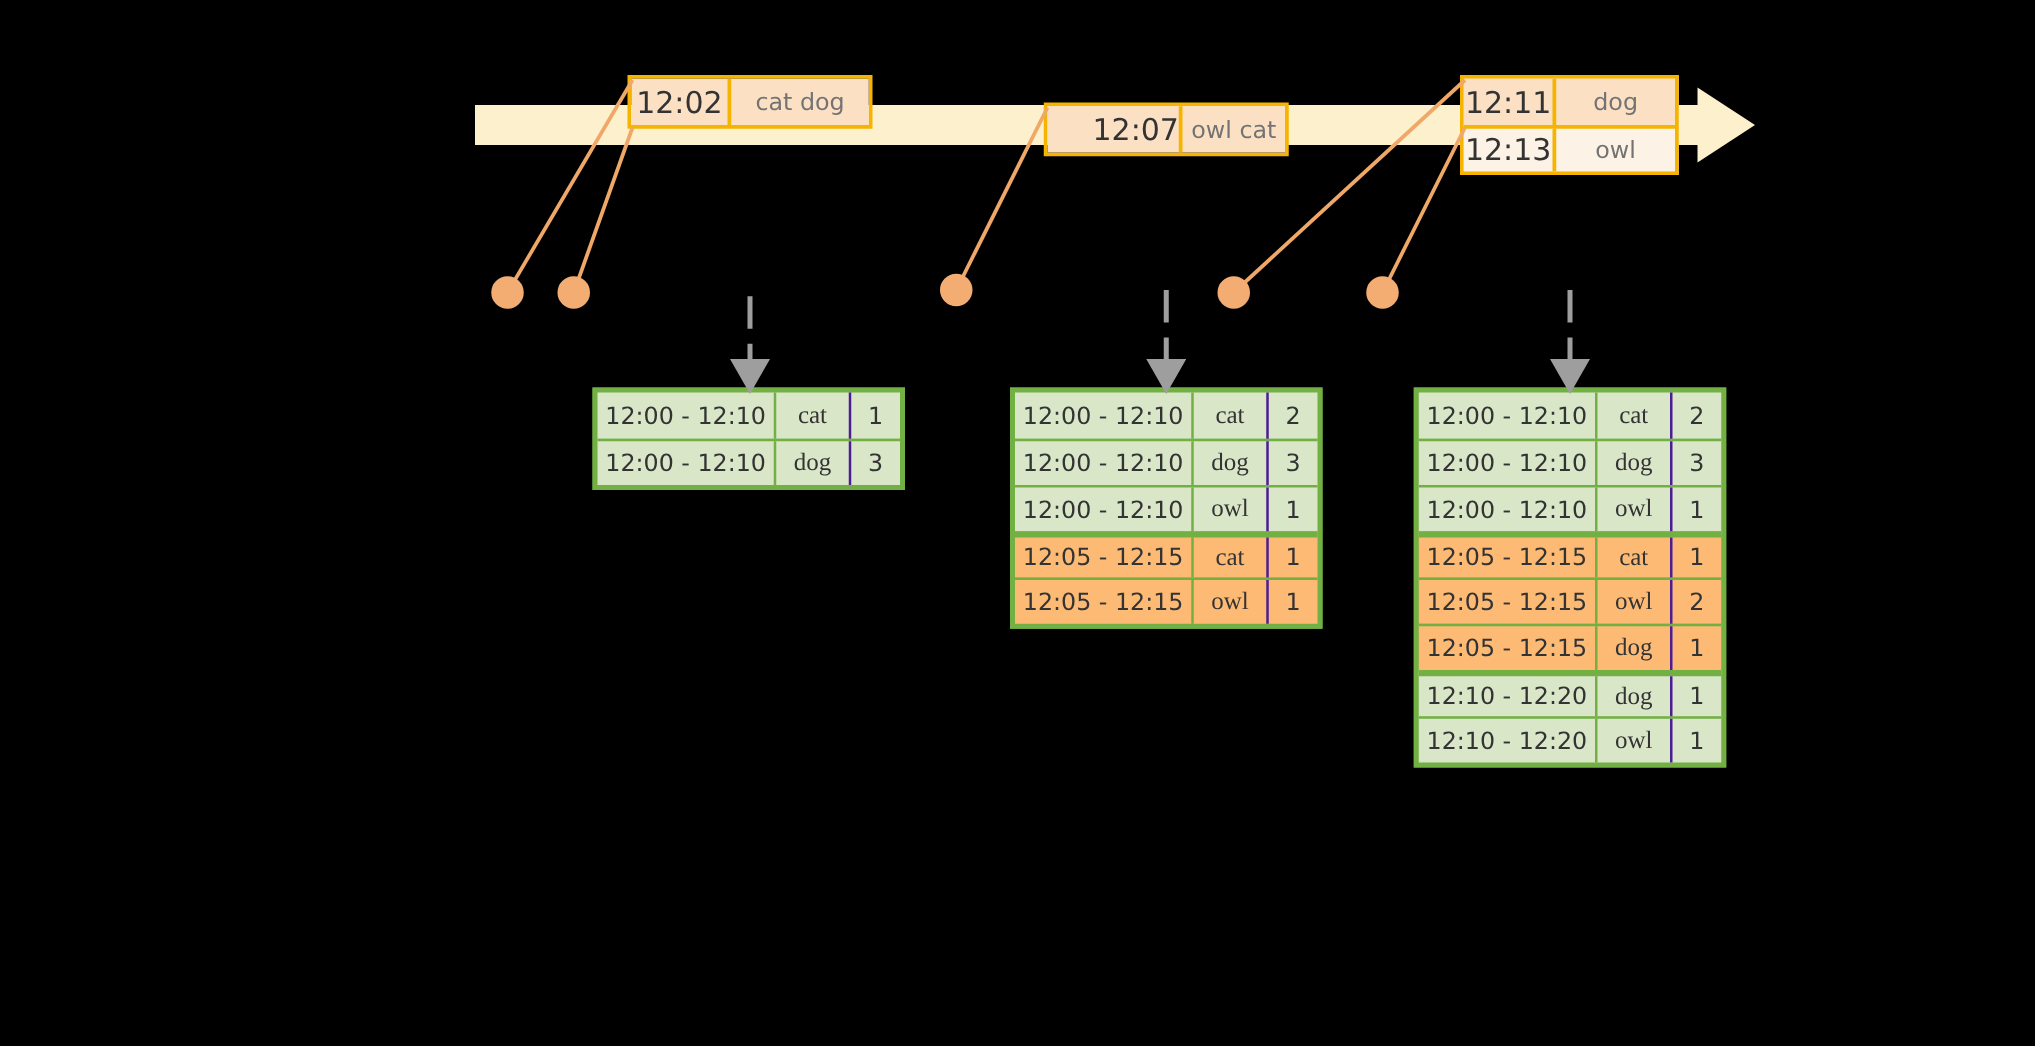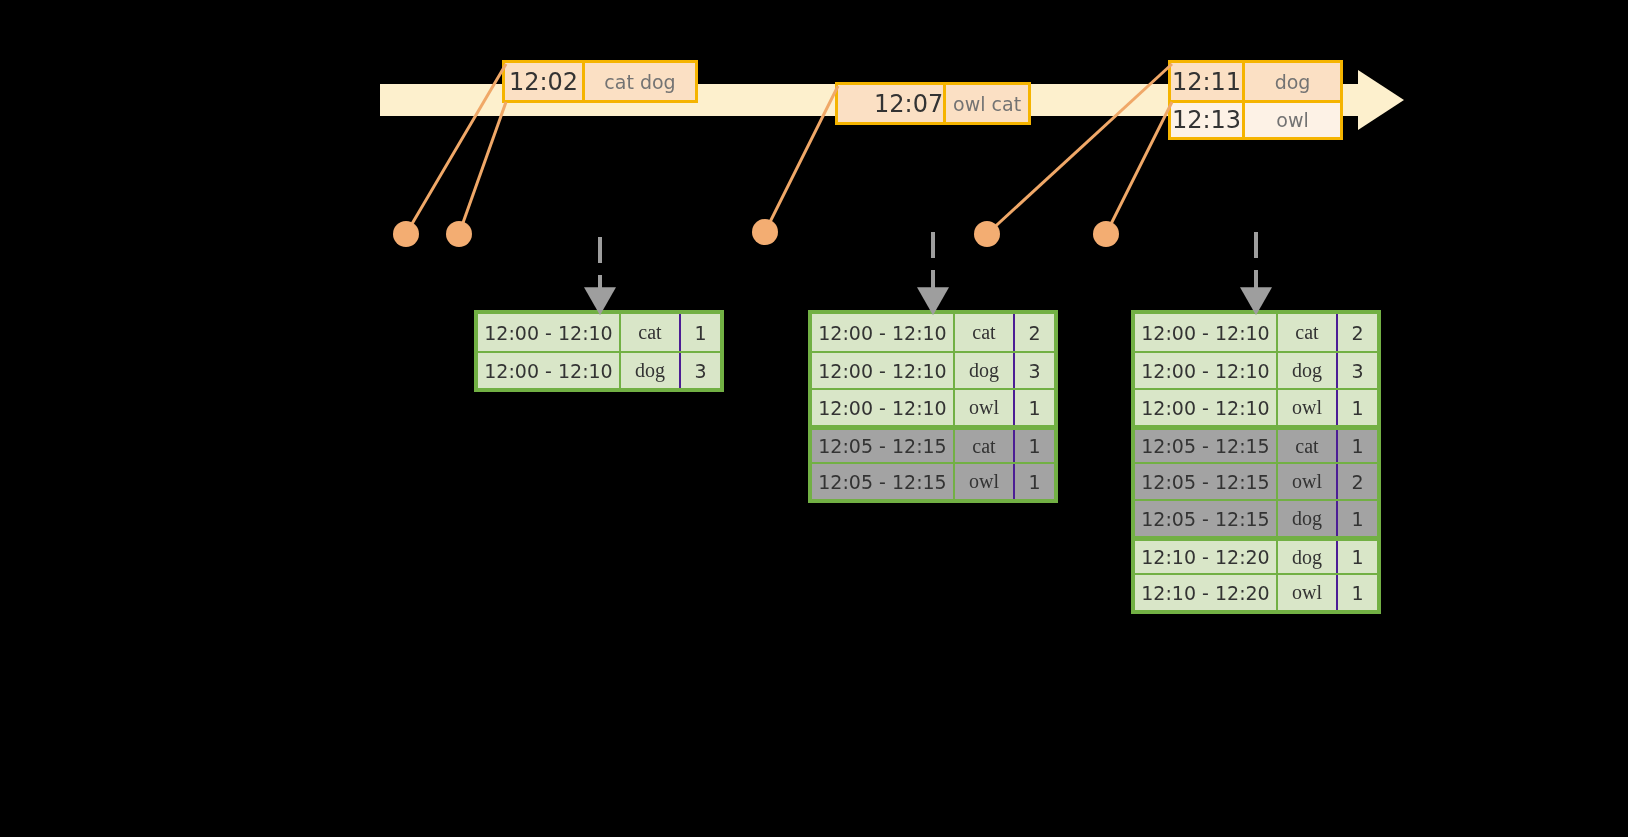--- a/index.html
+++ b/index.html
@@ -108,21 +108,21 @@
     border: 4px solid #72b044;
     box-sizing: border-box;
     background: #72b044;
   }
   .res-row {
     display: flex;
     height: 37px;
     box-sizing: border-box;
   }
   .res-row.shade-a { background: #d9e6c8; justify-content: center; }
-  .res-row.shade-b { background: #a3a3a3; }
+  .res-row.shade-b { background: #fdba74; }
   .res-row + .res-row { border-top: 2px solid #72b044; }
   .res-row.newgroup { border-top: 5px solid #72b044; }
   .res-win {
     box-sizing: border-box;
     display: flex;
     align-items: center;
     justify-content: center;
     font-size: 19px;
     color: #333333;
     border-right: 2px solid #72b044;

